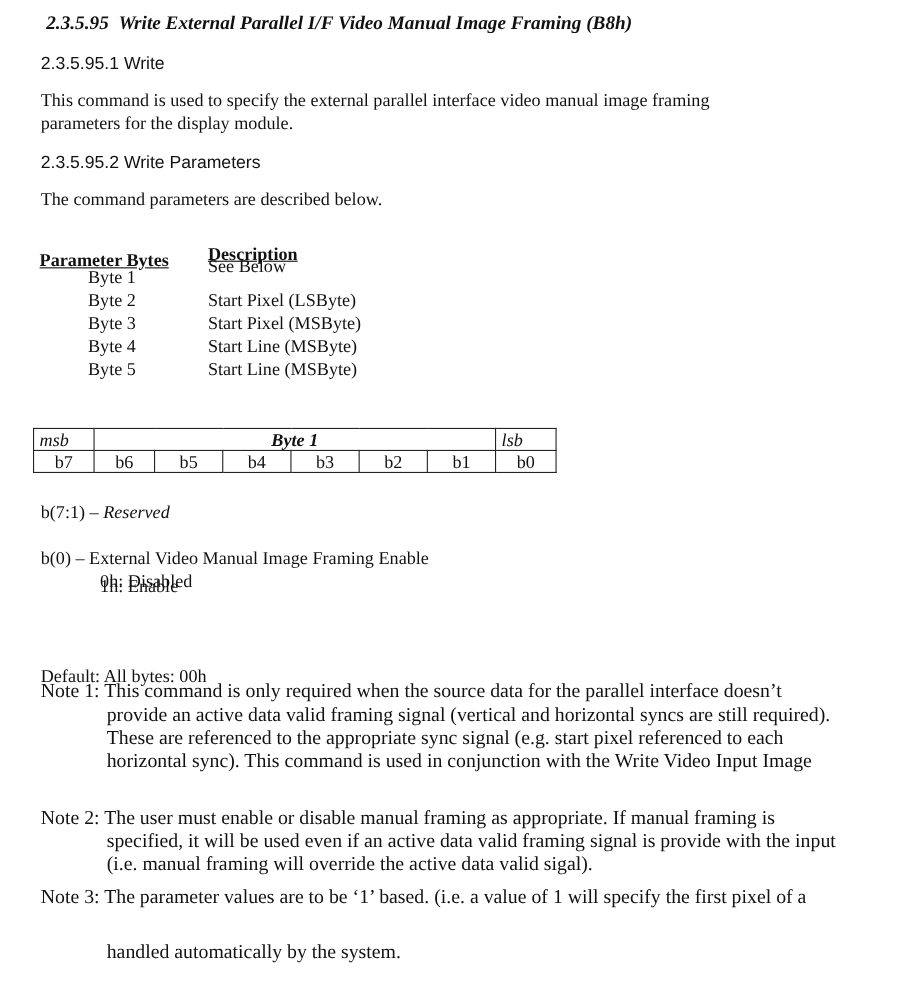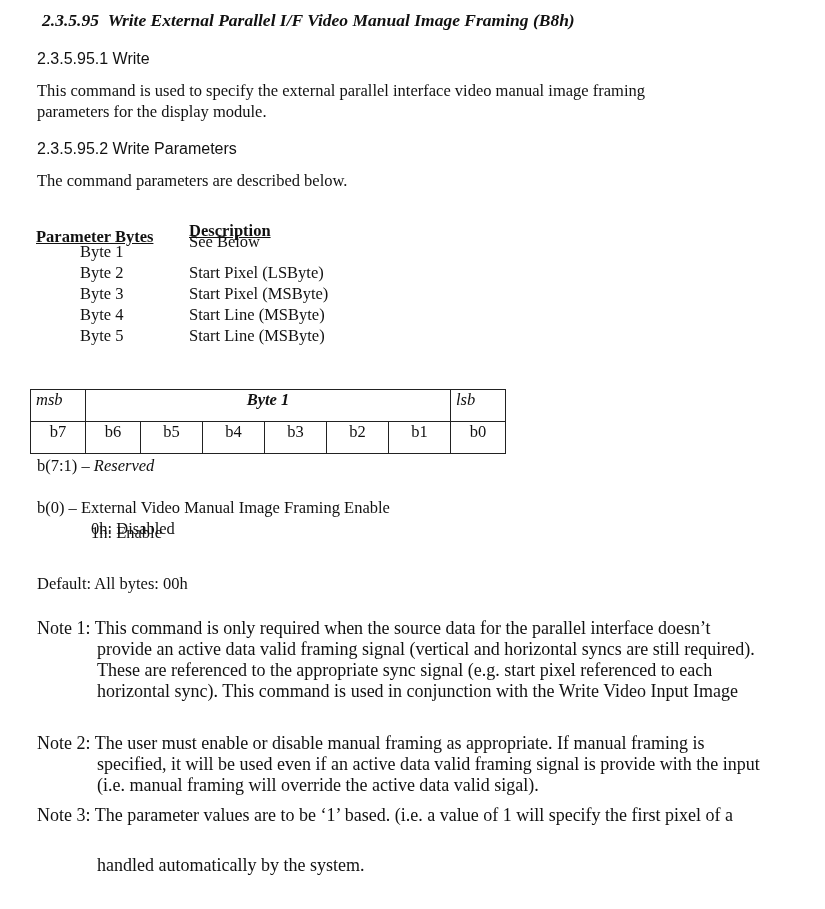--- a/index.html
+++ b/index.html
@@ -21,21 +21,21 @@
   
   .ptable-head { font-size: 16.5px; font-weight: bold; text-decoration: underline; }
   .prow { font-size: 16.5px; }
 
   
   #bit-table {
     position: absolute; left: 30px; top: 389px;
     border-collapse: collapse; font-size: 16.5px;
   }
   #bit-table td {
-    border: 1px solid #222; padding: 0 0 12px 0; height: 19px; line-height: 19px;
+    border: 1px solid #222; padding: 0 0 0 0; height: 19px; line-height: 19px;
   }
   #bit-table td.c { text-align: center; }
   #bit-table td.l { text-align: left; padding-left: 5px; font-style: italic; }
   #bit-table td.byte-label { text-align: center; font-weight: bold; font-style: italic; }
 
   .note { position: absolute; left: 37px; font-size: 18px; line-height: 21px; width: 760px; }
   .note .note-label { white-space: nowrap; }
   .note .line { display: block; white-space: nowrap; }
   .note .indent { padding-left: 60px; }
 </style>
@@ -95,21 +95,21 @@
 </tbody>
   </table>
 
 <div class="abs para" style="top:455px;">
   <span>b(7:1) – </span><i>Reserved</i>
 </div>
 <div class="abs para" style="top:497px;">b(0) – External Video Manual Image Framing Enable</div>
 <div class="abs para" style="left:91px; top:518px;">0h: Disabled</div>
 <div class="abs para" style="left:91px; top:522px;">1h: Enable</div>
 
-<div class="abs para" style="top:573px;">Default: All bytes: 00h</div>
+<div class="abs para" style="top:604px;">Default: All bytes: 00h</div>
 
 <div class="note" style="top:618px;">
   <span class="line"><span class="note-label">Note 1: </span><span>This command is only required when the source data for the parallel interface doesn’t</span></span>
   <span class="line indent">provide an active data valid framing signal (vertical and horizontal syncs are still required).</span>
   <span class="line indent">These are referenced to the appropriate sync signal (e.g. start pixel referenced to each</span>
   <span class="line indent">horizontal sync).  This command is used in conjunction with the Write Video Input Image</span>
 </div>
 
 <div class="note" style="top:733px;">
   <span class="line"><span class="note-label">Note 2: </span><span>The user must enable or disable manual framing as appropriate.  If manual framing is</span></span>

